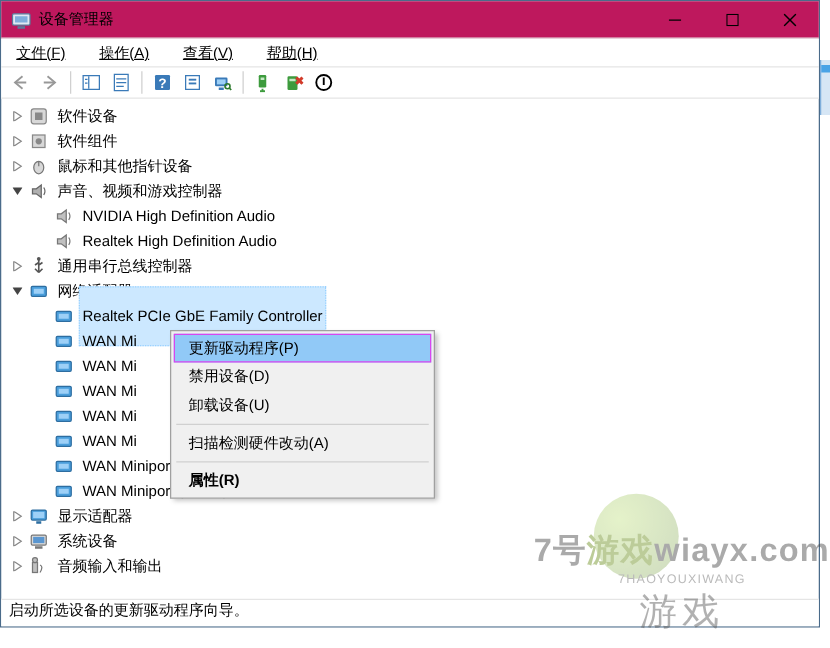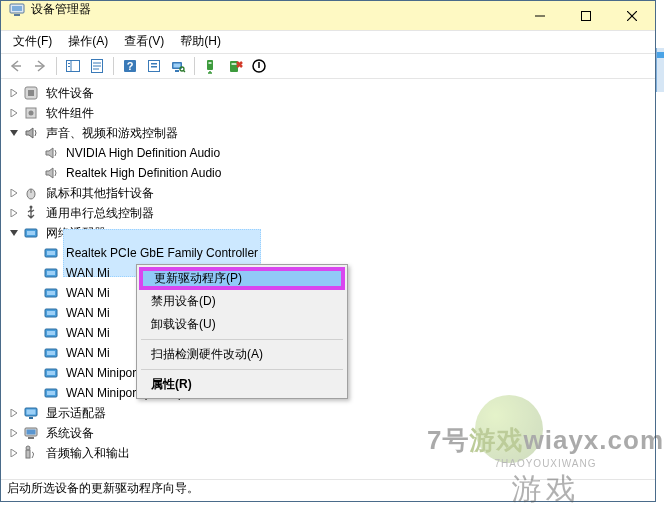--- a/index.html
+++ b/index.html
@@ -20,21 +20,22 @@
     border: 1px solid #4a6b8a;
     background: #fff;
     display: flex;
     flex-direction: column;
     position: relative;
   }
   
   .titlebar {
     height: 30px;
     display: flex;
-    background: #fef9c3;
+    align-items: center;
+    background: #be185d;
     border-bottom: 1px solid #e5e5e5;
   }
   .titlebar .app-icon {
     width: 16px; height: 16px;
     margin: 0 6px 0 8px;
     display: inline-flex;
     align-items: center;
     justify-content: center;
   }
   .titlebar .title { flex: 0 0 auto; }
@@ -45,23 +46,25 @@
     display: flex;
     align-items: center;
     justify-content: center;
     font-size: 13px;
     color: #000;
   }
   
   .menubar {
     height: 22px;
     display: flex;
+    align-items: center;
     padding: 0 4px;
-    gap: 0;
+    gap: 11px;
     background: #fff;
+    text-decoration: underline;
   }
   .menu-item { padding: 2px 8px; }
   
   .toolbar {
     height: 26px;
     display: flex;
     align-items: center;
     padding: 0 4px;
     gap: 2px;
     border-top: 1px solid #e5e5e5;
@@ -135,21 +138,21 @@
     z-index: 50;
   }
   .ctx-item {
     height: 23px;
     display: flex;
     align-items: center;
     padding: 0 16px 0 12px;
   }
   .ctx-item.hover {
     background: #91c9f7;
-    border: 4px solid #d946ef;
+    border: 1px solid #d946ef;
     padding: 0 15px 0 11px;
   }
   .ctx-sep {
     height: 1px;
     background: #d0d0d0;
     margin: 3px 2px;
   }
   
   .statusbar {
     height: 22px;
@@ -342,20 +345,36 @@
                 <circle cx="8" cy="8" r="2.5" fill="#888"></circle>
               </svg>
             </span>
           <span class="node-label">软件组件</span>
         </div>
       </li>
       <li>
         <div class="row">
           <span class="expander">
               <svg width="8" height="8">
+                <path d="M1 0 L7 4 L1 8 Z" fill="none" stroke="#888"></path>
+              </svg>
+            </span>
+          <span class="node-icon">
+              <svg width="16" height="16">
+                <ellipse cx="8" cy="9" rx="4" ry="5" fill="#d8d8d8" stroke="#777"></ellipse>
+                <line x1="8" y1="4" x2="8" y2="8" stroke="#777"></line>
+              </svg>
+            </span>
+          <span class="node-label">鼠标和其他指针设备</span>
+        </div>
+      </li>
+      <li>
+        <div class="row">
+          <span class="expander">
+              <svg width="8" height="8">
                 <path d="M0 1 L4 7 L8 1 Z" fill="#444"></path>
               </svg>
             </span>
           <span class="node-icon">
               <svg width="16" height="16">
                 <path d="M3 6 L6 6 L10 3 L10 13 L6 10 L3 10 Z" fill="#b0b0b0" stroke="#666"></path>
                 <path d="M12 5 Q14 8 12 11" fill="none" stroke="#666"></path>
               </svg>
             </span>
           <span class="node-label">声音、视频和游戏控制器</span>
@@ -379,36 +398,20 @@
               <span class="node-icon">
                   <svg width="16" height="16">
                     <path d="M3 6 L6 6 L10 3 L10 13 L6 10 L3 10 Z" fill="#c0c0c0" stroke="#777"></path>
                     <path d="M12 5 Q14 8 12 11" fill="none" stroke="#777"></path>
                   </svg>
                 </span>
               <span class="node-label">Realtek High Definition Audio</span>
             </div>
           </li>
         </ul>
-      </li>
-      <li>
-        <div class="row">
-          <span class="expander">
-              <svg width="8" height="8">
-                <path d="M1 0 L7 4 L1 8 Z" fill="none" stroke="#888"></path>
-              </svg>
-            </span>
-          <span class="node-icon">
-              <svg width="16" height="16">
-                <ellipse cx="8" cy="9" rx="4" ry="5" fill="#d8d8d8" stroke="#777"></ellipse>
-                <line x1="8" y1="4" x2="8" y2="8" stroke="#777"></line>
-              </svg>
-            </span>
-          <span class="node-label">鼠标和其他指针设备</span>
-        </div>
       </li>
       <li>
         <div class="row">
           <span class="expander">
               <svg width="8" height="8">
                 <path d="M1 0 L7 4 L1 8 Z" fill="none" stroke="#888"></path>
               </svg>
             </span>
           <span class="node-icon">
               <svg width="16" height="16">

